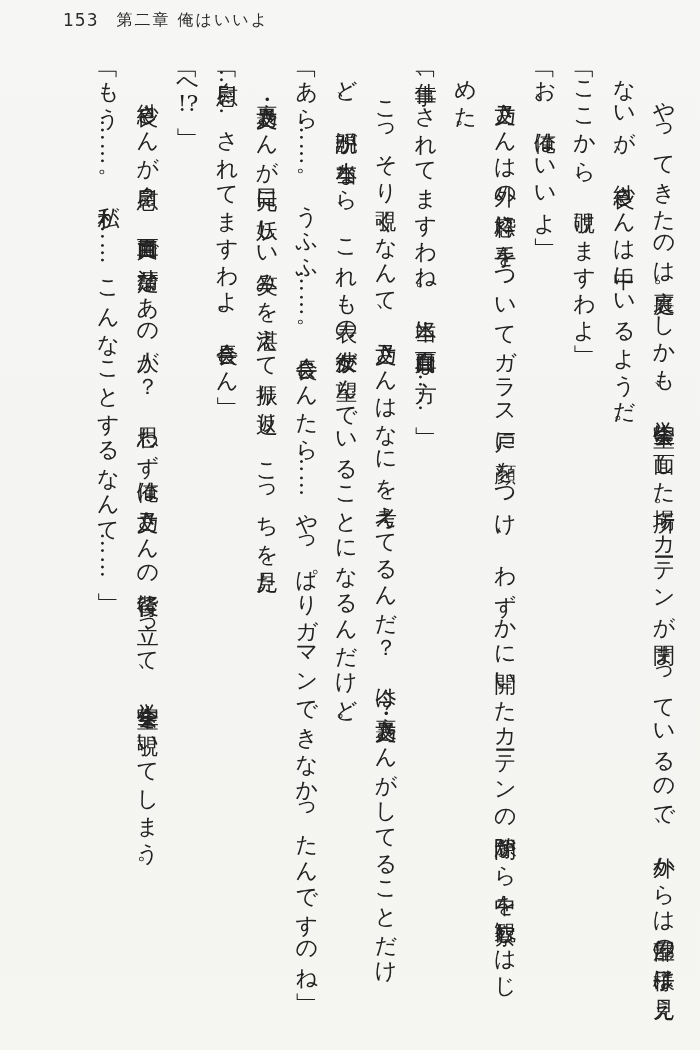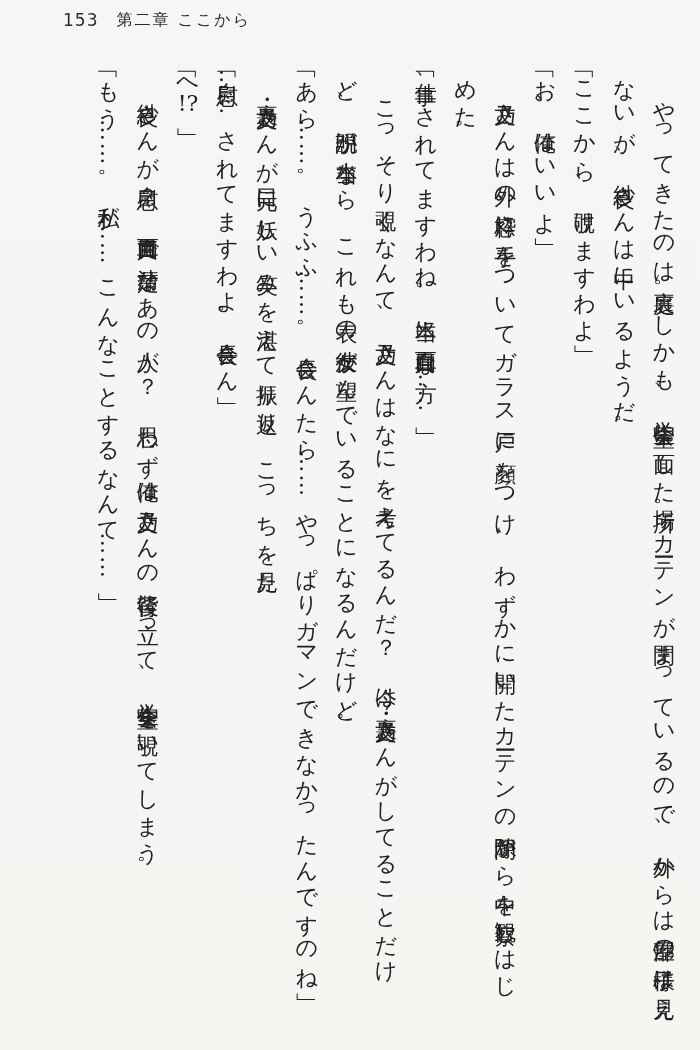--- a/index.html
+++ b/index.html
@@ -63,21 +63,21 @@
     -webkit-text-combine: horizontal;
   }
 </style>
 </head>
 <body>
 
 <div class="page">
 
   <div class="running-head">
     <span class="pagenum">153</span>
-    <span class="chapter">第二章 ここから</span>
+    <span class="chapter">第二章 俺はいいよ</span>
   </div>
 
   <div class="vtext">
     <p class="narration">やってきたのは裏庭。しかも、学生会室に面した場所。カーテンが閉まっているので、外からは部屋の様子は見えないが、紗良さんは中にいるようだ。</p>
     <p class="dialogue">「ここから、覗けますわよ」</p>
     <p class="dialogue">「お、俺はいいよ」</p>
     <p class="narration">文乃さんは外の窓枠に手をついてガラス戸に顔をつけ、わずかに開いたカーテンの隙間から中を観察しはじめた。</p>
     <p class="dialogue">「仕事、されてますわね。本当に真面目な方……」</p>
     <p class="narration">こっそり覗くなんて、文乃さんはなにを考えてるんだ？　今は裏・文乃さんがしてることだけど、説明が本当なら、これも表の彼女が望んでいることになるんだけど。</p>
     <p class="dialogue">「あら……。うふふ……。会長さんたら……やっぱりガマンできなかったんですのね」</p>

